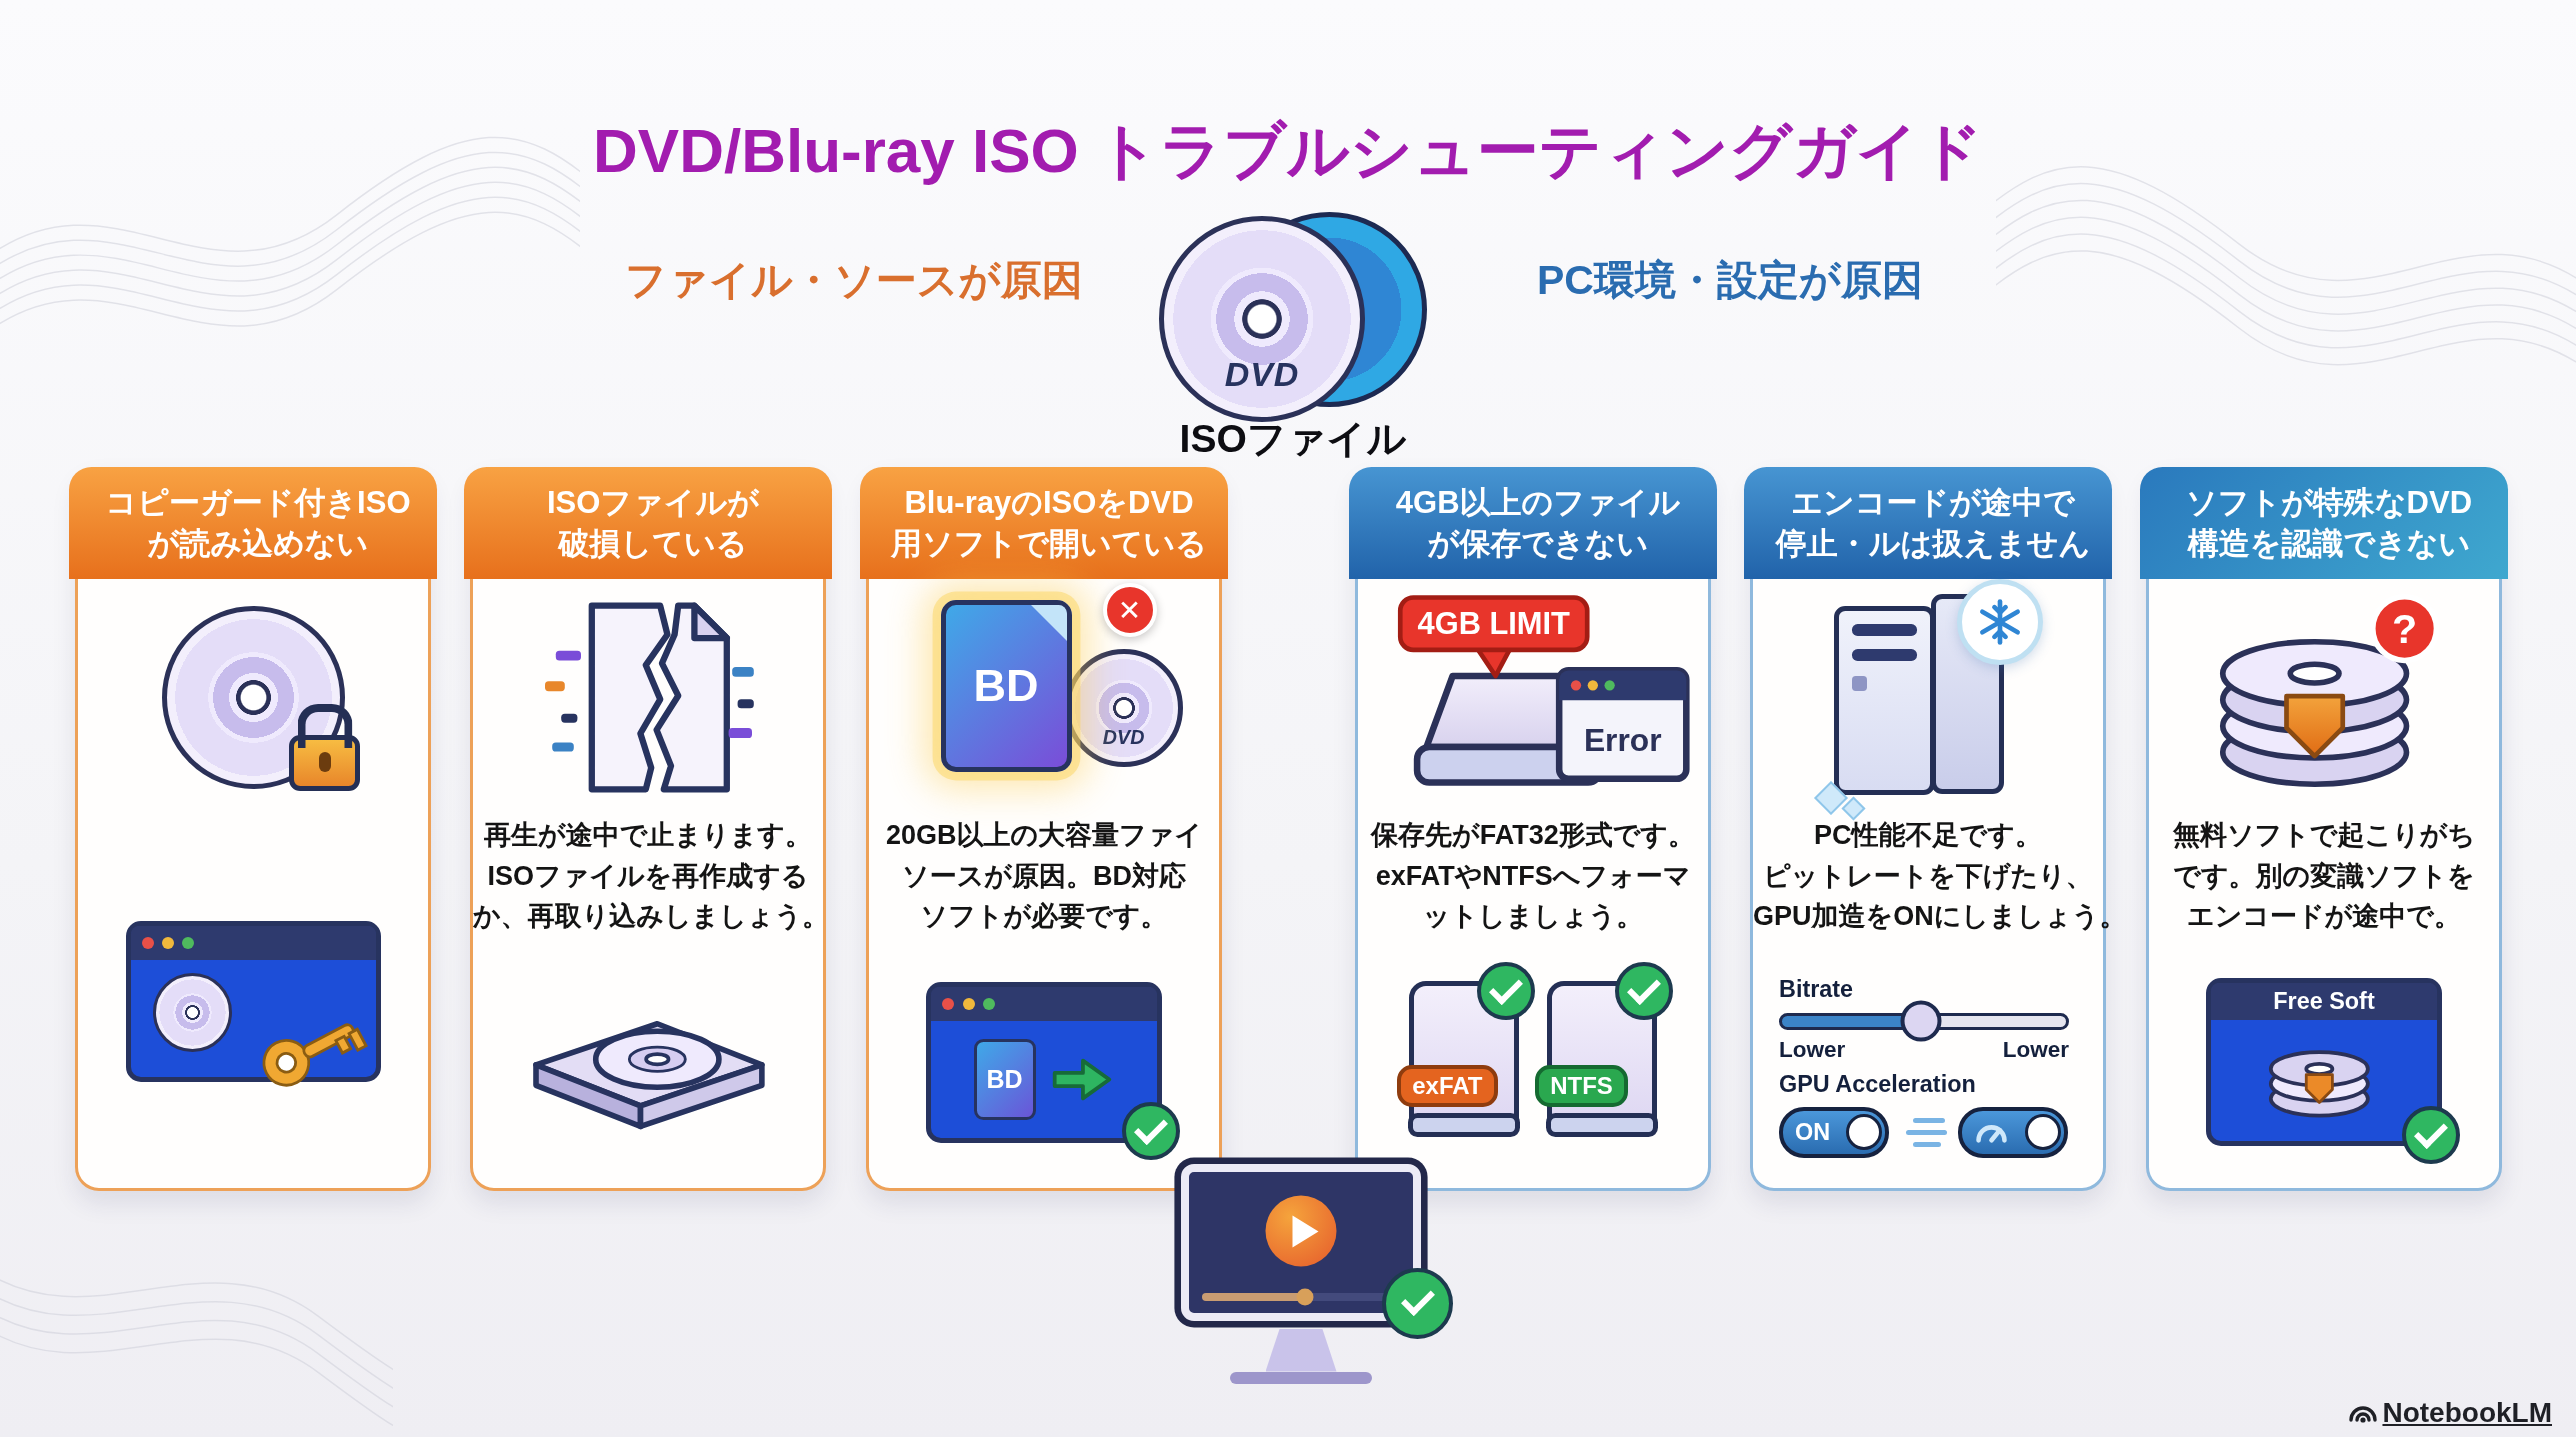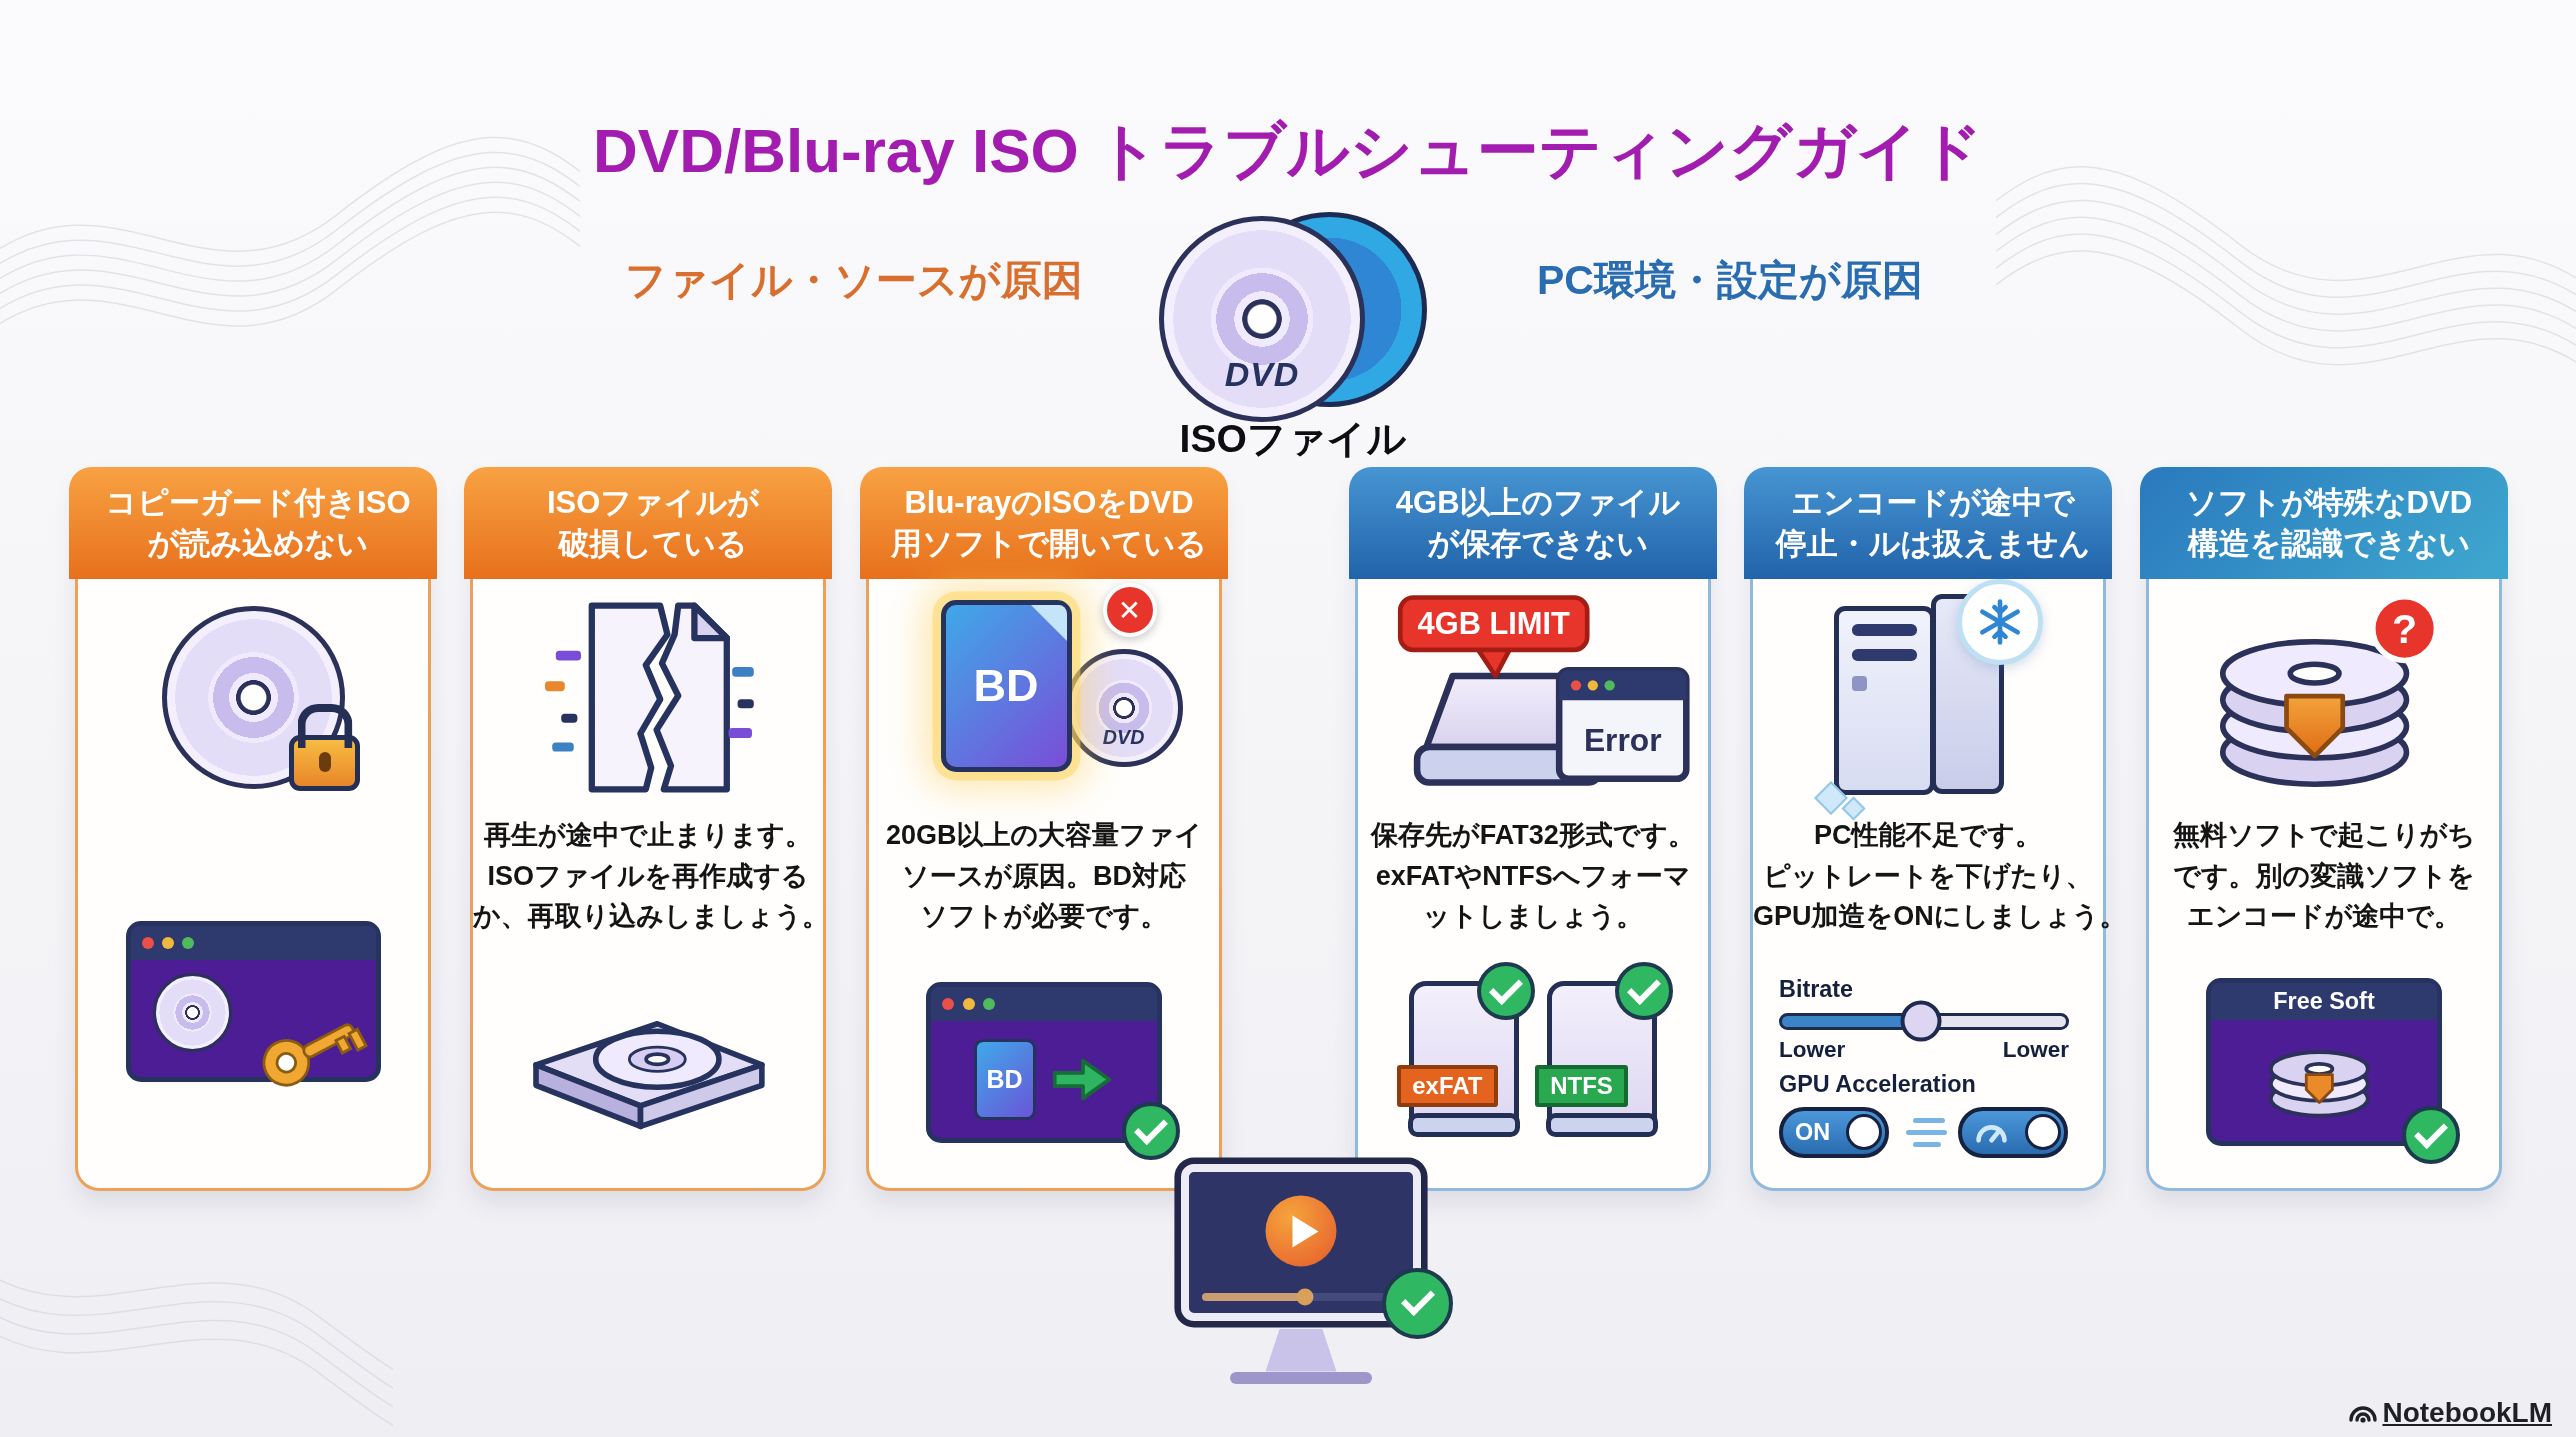--- a/index.html
+++ b/index.html
@@ -71,21 +71,21 @@
 
   
   .lock{position:absolute;right:-20.6px;bottom:-7.5px;width:71px;height:56px;
     background:linear-gradient(180deg,#f7bc42,#e8862a);border:5.6px solid #242f55;border-radius:11.2px;box-sizing:border-box;}
   .lock::before{content:"";position:absolute;left:50%;top:-36px;transform:translateX(-50%);
     width:39px;height:36px;border:8.4px solid #242f55;border-bottom:none;border-radius:20.6px 20.6px 0 0;}
   .lock::after{content:"";position:absolute;left:50%;top:11.2px;transform:translateX(-50%);
     width:12px;height:20.6px;background:#6b3c0f;border-radius:6.6px;}
 
   
-  .app-window{position:relative;background:#4c1d95;border:5.6px solid #27335f;border-radius:15px;box-sizing:border-box;}
+  .app-window{position:relative;background:#1d4ed8;border:5.6px solid #27335f;border-radius:15px;box-sizing:border-box;}
   .win-bar{height:34px;background:#2e3a6e;border-radius:7.5px 7.5px 0 0;display:flex;align-items:center;gap:8.4px;padding:0 11.2px;}
   .dot{width:12px;height:12px;border-radius:50%;display:block;}
   .dot.red{background:#e85048}.dot.yellow{background:#f0b83c}.dot.green{background:#4fba5e}
   .win-title{width:100%;text-align:center;color:#fff;font-size:23.4px;font-weight:800;}
   .win-body{position:relative;height:calc(100% - 34px);}
 
   .w1{width:255px;height:161px;}
   .w1 .disc{position:absolute;left:22.5px;top:13px;}
   .w1 .key{position:absolute;right:0px;bottom:1.9px;transform:rotate(-28deg);}
 
@@ -116,21 +116,21 @@
   .x-badge{position:absolute;right:28px;top:-3.7px;z-index:3;width:54px;height:54px;border-radius:50%;
     background:#e8352b;border:4.7px solid #fff;color:#fff;display:flex;align-items:center;justify-content:center;
     font-size:28px;font-weight:800;box-shadow:0 2.8px 9.4px rgba(0,0,0,.22);box-sizing:border-box;}
 
   
   .drives{display:flex;gap:28px;margin-top:-7.5px;}
   .vdrive{position:relative;width:110px;height:155px;border:5.6px solid #242f55;border-radius:17px;
     background:linear-gradient(180deg,#f3effb,#ddd6f2);box-sizing:border-box;}
   .vdrive .strip{position:absolute;left:-5.6px;right:-5.6px;bottom:-5.6px;height:24px;
     border:5.6px solid #242f55;border-radius:9.4px;background:#ccd3ee;box-sizing:border-box;}
-  .fs-badge{position:absolute;left:-17px;top:79px;padding:2.8px 11.2px;border-radius:3px;
+  .fs-badge{position:absolute;left:-17px;top:79px;padding:2.8px 11.2px;border-radius:15px;
     color:#fff;font-weight:800;font-size:24px;white-space:nowrap;box-sizing:border-box;}
   .fs-badge.exfat{background:#e4641f;border:4.7px solid #8f3c0e;}
   .fs-badge.ntfs{background:#2aa84f;border:4.7px solid #156a31;}
   .vdrive .check{position:absolute;top:-24px;right:-20.6px;}
 
   
   .pc-wrap{position:relative;width:234px;height:221px;}
   .tower-side{position:absolute;left:120px;top:7.5px;width:73px;height:200px;border:5.6px solid #242f55;
     border-radius:11.2px;background:linear-gradient(180deg,#e6e9f7,#c9cdea);box-sizing:border-box;}
   .tower{position:absolute;left:22.5px;top:19px;width:101px;height:189px;border:5.6px solid #242f55;

